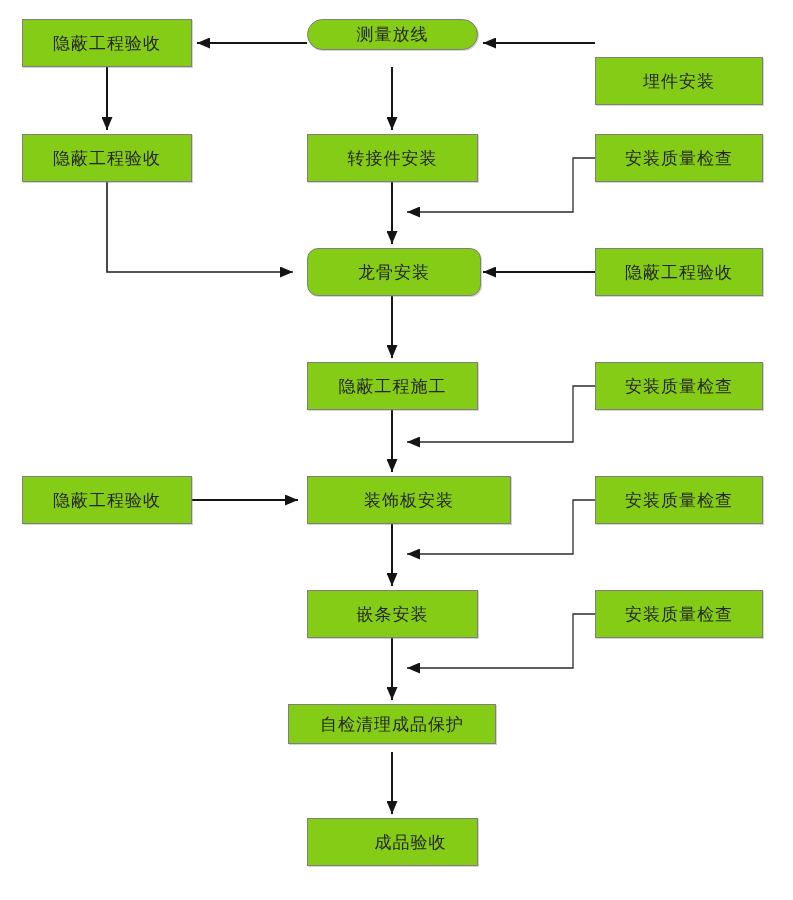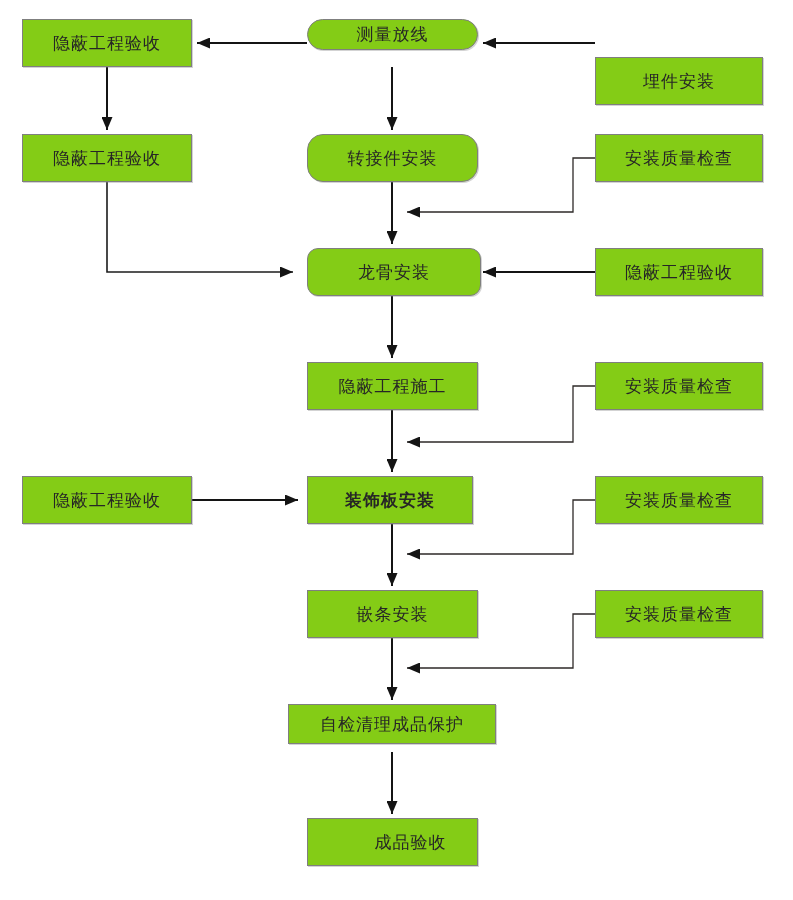--- a/index.html
+++ b/index.html
@@ -76,31 +76,31 @@
     <path class="edge-main" d="M392,638 V700" marker-end="url(#ah)"></path>
 
     <path class="edge-main" d="M392,752 V814" marker-end="url(#ah)"></path>
   </svg>
 
   <div class="node" style="left:22px;  top:19px;  width:170px; height:48px;">隐蔽工程验收</div>
   <div class="node" style="left:307px; top:19px;  width:171px; height:31px;border-radius:23px;">测量放线</div>
   <div class="node" style="left:595px; top:19px;  width:168px; height:48px;margin-top:38px;">埋件安装</div>
 
   <div class="node" style="left:22px;  top:134px; width:170px; height:48px;">隐蔽工程验收</div>
-  <div class="node" style="left:307px; top:134px; width:171px; height:48px;border-radius:16px;">转接件安装</div>
+  <div class="node" style="left:307px; top:134px; width:171px; height:48px;">转接件安装</div>
   <div class="node" style="left:595px; top:134px; width:168px; height:48px;">安装质量检查</div>
 
   <div class="node" style="left:307px; top:248px; width:174px; height:48px;border-radius:11px;">龙骨安装</div>
   <div class="node" style="left:595px; top:248px; width:168px; height:48px;">隐蔽工程验收</div>
 
   <div class="node" style="left:307px; top:362px; width:171px; height:48px;">隐蔽工程施工</div>
   <div class="node" style="left:595px; top:362px; width:168px; height:48px;">安装质量检查</div>
 
   <div class="node" style="left:22px;  top:476px; width:170px; height:48px;">隐蔽工程验收</div>
-  <div class="node" style="left:307px; top:476px; width:166px; height:48px;font-weight:bold;">装饰板安装</div>
+  <div class="node" style="left:307px; top:476px; width:204px; height:48px;">装饰板安装</div>
   <div class="node" style="left:595px; top:476px; width:168px; height:48px;">安装质量检查</div>
 
   <div class="node" style="left:307px; top:590px; width:171px; height:48px;">嵌条安装</div>
   <div class="node" style="left:595px; top:590px; width:168px; height:48px;">安装质量检查</div>
 
   <div class="node" style="left:288px; top:704px; width:208px; height:40px;">自检清理成品保护</div>
 
   <div class="node" style="left:307px; top:818px; width:171px; height:48px;padding-left:36px;">成品验收</div>
 
 </div>

